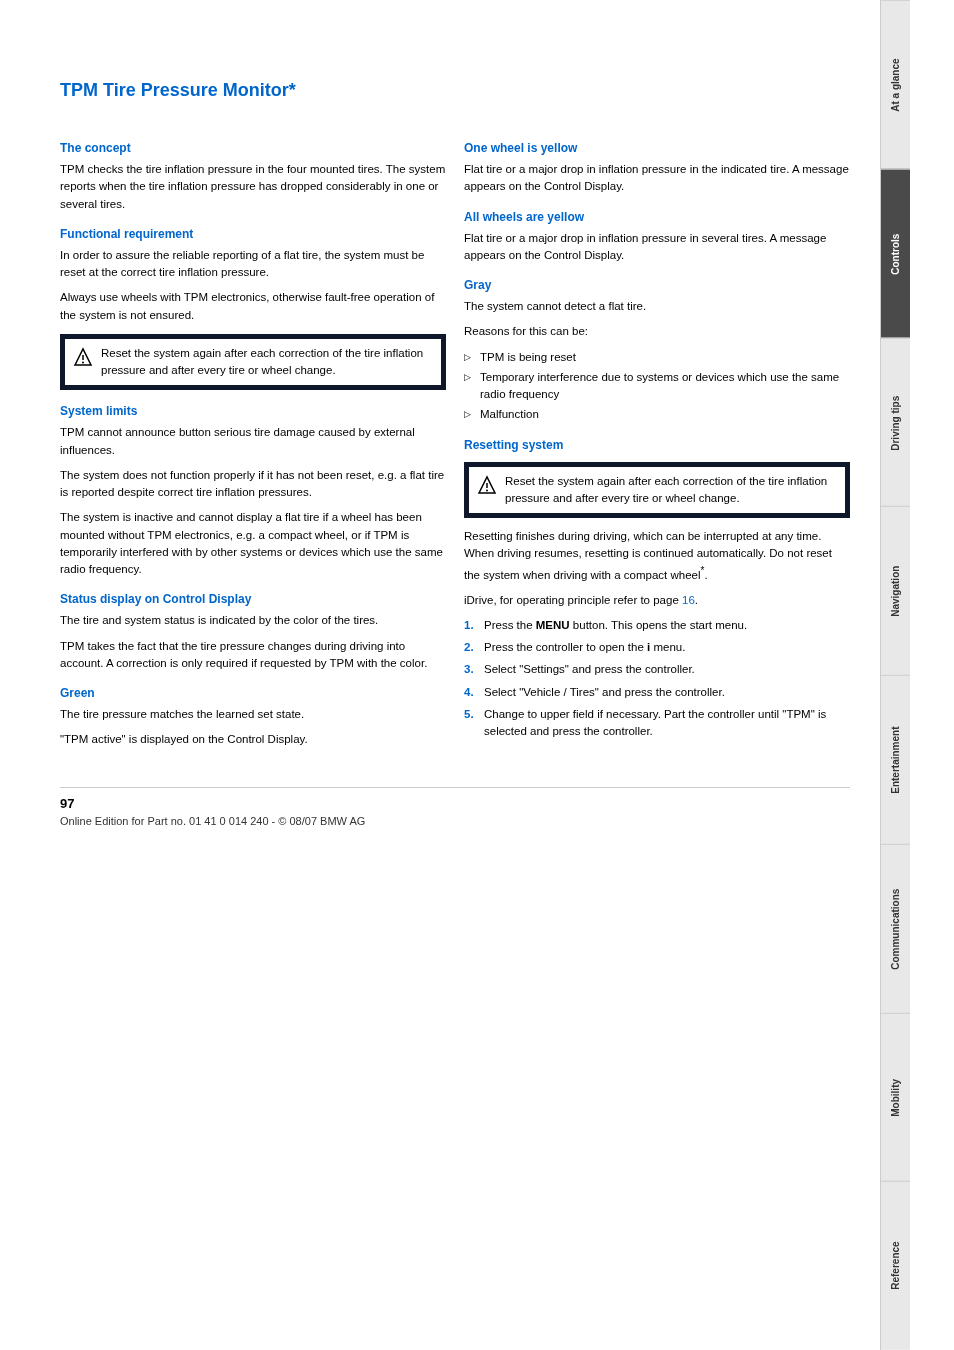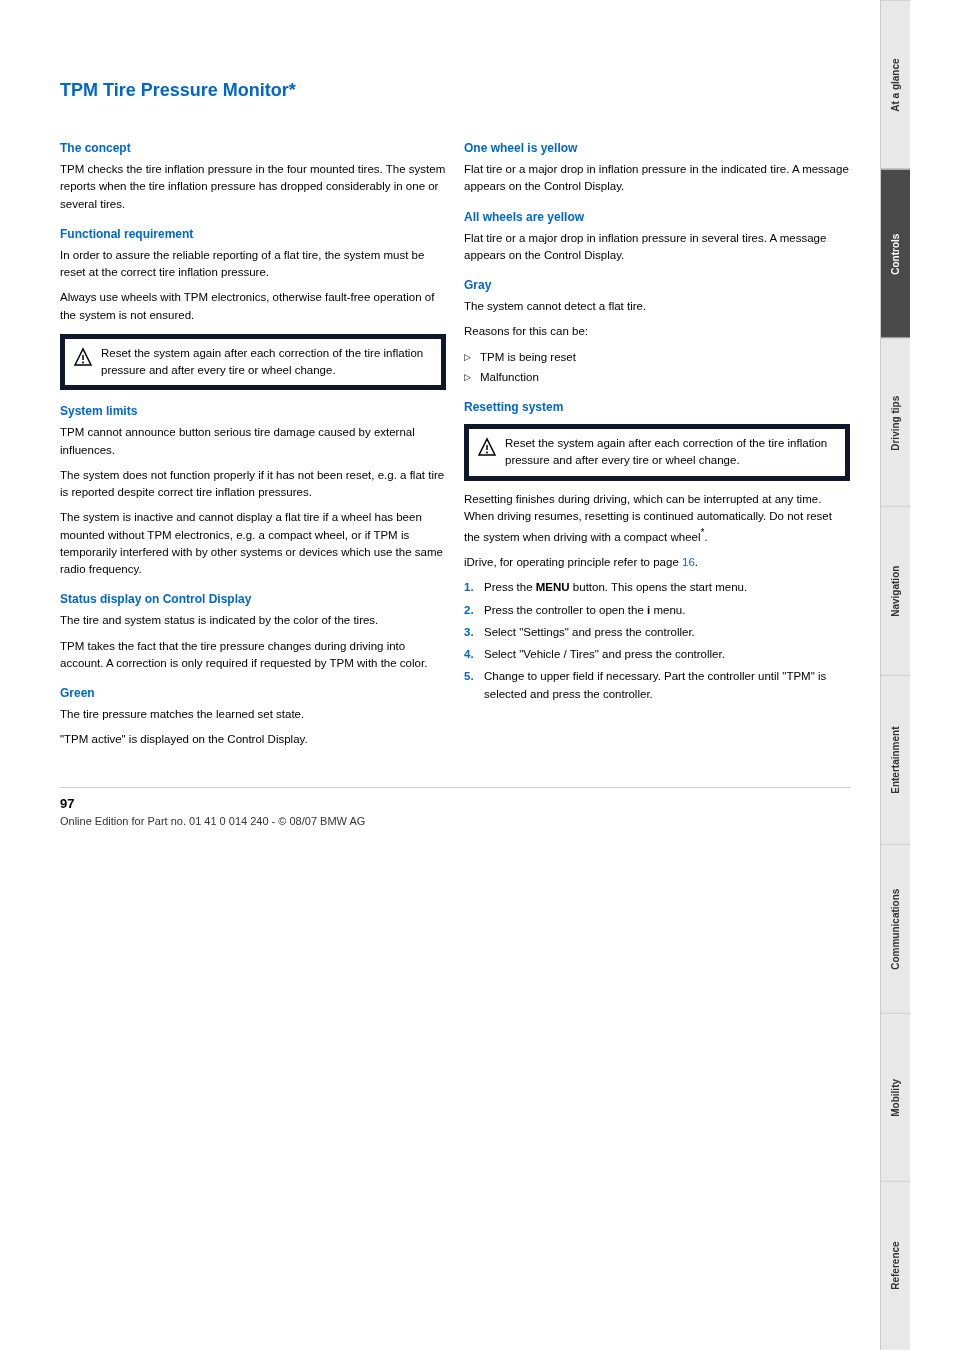--- a/index.html
+++ b/index.html
@@ -270,20 +270,21 @@
           <div class="section-heading">All wheels are yellow</div>
           <p class="body-text">Flat tire or a major drop in inflation pressure in several tires. A message appears on the Control Display.</p>
         </div>
 
         <div>
           <div class="section-heading">Gray</div>
           <p class="body-text">The system cannot detect a flat tire.</p>
           <p class="body-text">Reasons for this can be:</p>
           <ul class="bullet-list">
             <li>TPM is being reset</li>
+            <li>Temporary interference due to systems or devices which use the same radio frequency</li>
             <li>Malfunction</li>
           </ul>
         </div>
 
         <div>
           <div class="section-heading">Resetting system</div>
           <div class="note-box">
             <svg class="triangle-icon" viewBox="0 0 20 20">
               <polygon points="2,18 10,2 18,18" fill="none" stroke="#000" stroke-width="1.5"></polygon>
               <line x1="10" y1="8" x2="10" y2="13" stroke="#000" stroke-width="1.5"></line>

